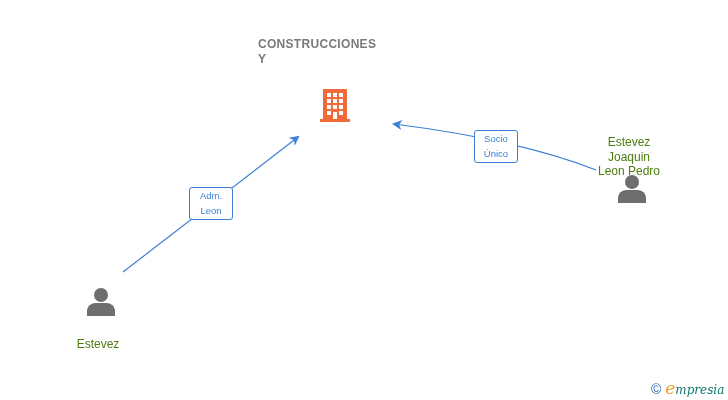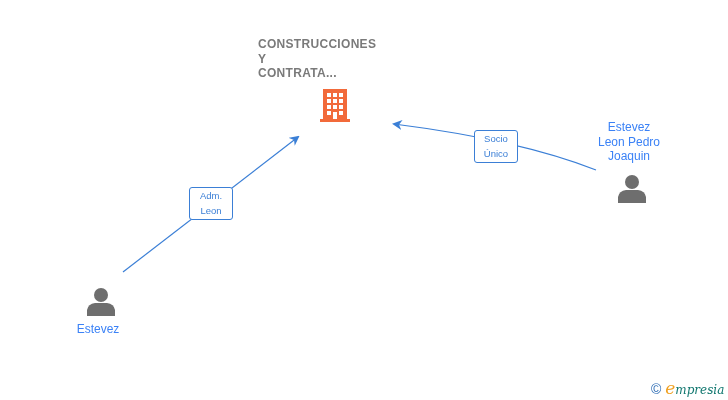--- a/index.html
+++ b/index.html
@@ -4,21 +4,21 @@
   <style>
     html, body { margin: 0; padding: 0; background: #ffffff; }
     body { width: 728px; height: 400px; position: relative; overflow: hidden;
            font-family: "Liberation Sans", sans-serif; }
     .company-name { position: absolute; left: 258px; top: 37px; width: 150px;
                     font-size: 12px; font-weight: bold;
                     color: #7a7a7a; line-height: 14.5px; letter-spacing: 0.3px; }
     .company-name span { display: block; }
     .building { position: absolute; left: 319px; top: 87px; }
     .person-label { position: absolute; text-align: center; font-size: 12px;
-                    color: #3b82f6; line-height: 14.5px; }
+                    color: #4d7c0f; line-height: 14.5px; margin-top: 15px; }
     .person-label span { display: block; }
     .person-icon { position: absolute; }
     .edge-label { position: absolute; border: 1px solid #3b7fd6; border-radius: 3px;
                   background: #fff; color: #3b7fd6; font-size: 9.5px; text-align: center;
                   line-height: 14.5px; padding: 1px 0; }
     .edge-label span { display: block; }
     svg.edges { position: absolute; left: 0; top: 0; }
     .footer { position: absolute; left: 651px; top: 378px; font-size: 14px; color: #2e6db5; }
     .footer .brand { font-family: "DejaVu Serif", serif; font-style: italic; color: #0f766e; font-size: 12px; }
     .footer .e { color: #f0a020; font-style: italic; font-size: 17px; font-family: "DejaVu Serif", serif; }
@@ -32,21 +32,20 @@
       <path d="M0,0 L10,5 L0,10 L3,5 Z" fill="#3b7fd6"></path>
     </marker>
   </defs>
   <line x1="123" y1="272" x2="298" y2="137" stroke="#3b7fd6" stroke-width="1.2" marker-end="url(#arrow)"></line>
   <path d="M596,170 Q520,140 394,124" fill="none" stroke="#3b7fd6" stroke-width="1.2" marker-end="url(#arrow)"></path>
 </svg>
 
 <div class="company-name">
   <span>CONSTRUCCIONES</span>
   <span>Y</span>
-  <span>CONTRATA...</span>
 </div>
 <div class="building">
   <svg width="32" height="36" viewBox="0 0 32 36">
     <rect x="4" y="2" width="24" height="31" fill="#f26a3a"></rect>
     <rect x="1" y="32" width="30" height="3" fill="#f26a3a"></rect>
     <g fill="#fff">
       <rect x="8" y="6" width="4" height="4"></rect>
         <rect x="14" y="6" width="4" height="4"></rect>
         <rect x="20" y="6" width="4" height="4"></rect>
       <rect x="8" y="12" width="4" height="4"></rect>
@@ -67,22 +66,22 @@
     <circle cx="15" cy="9" r="7" fill="#6e6e6e"></circle>
     <path d="M1,30 L1,24 Q2,18 9,17 L21,17 Q28,18 29,24 L29,30 Z" fill="#6e6e6e"></path>
   </svg>
 </div>
 <div class="person-label" style="left:48px; top:322px; width:100px;">
   <span>Estevez</span>
 </div>
 
 <div class="person-label" style="left:579px; top:120px; width:100px;">
   <span>Estevez</span>
+  <span>Joaquin</span>
   <span>Leon Pedro</span>
-  <span>Joaquin</span>
 </div>
 <div class="person-icon" style="left:617px; top:173px;">
   <svg width="30" height="30" viewBox="0 0 30 30">
     <circle cx="15" cy="9" r="7" fill="#6e6e6e"></circle>
     <path d="M1,30 L1,24 Q2,18 9,17 L21,17 Q28,18 29,24 L29,30 Z" fill="#6e6e6e"></path>
   </svg>
 </div>
 
 <div class="edge-label" style="left:189px; top:187px; width:42px;">
   <span>Adm.</span>

